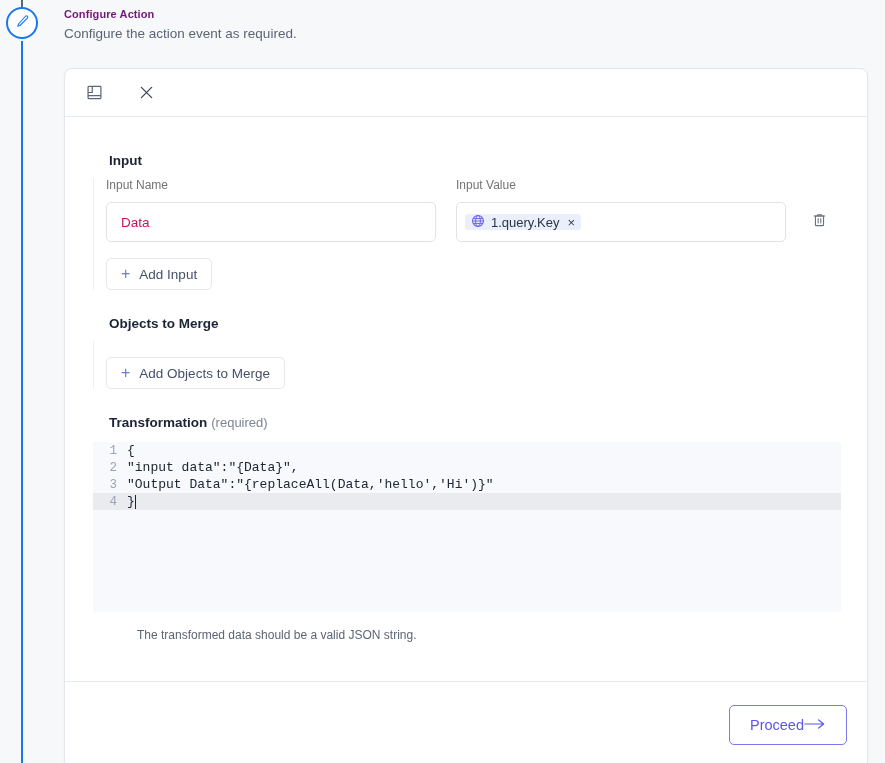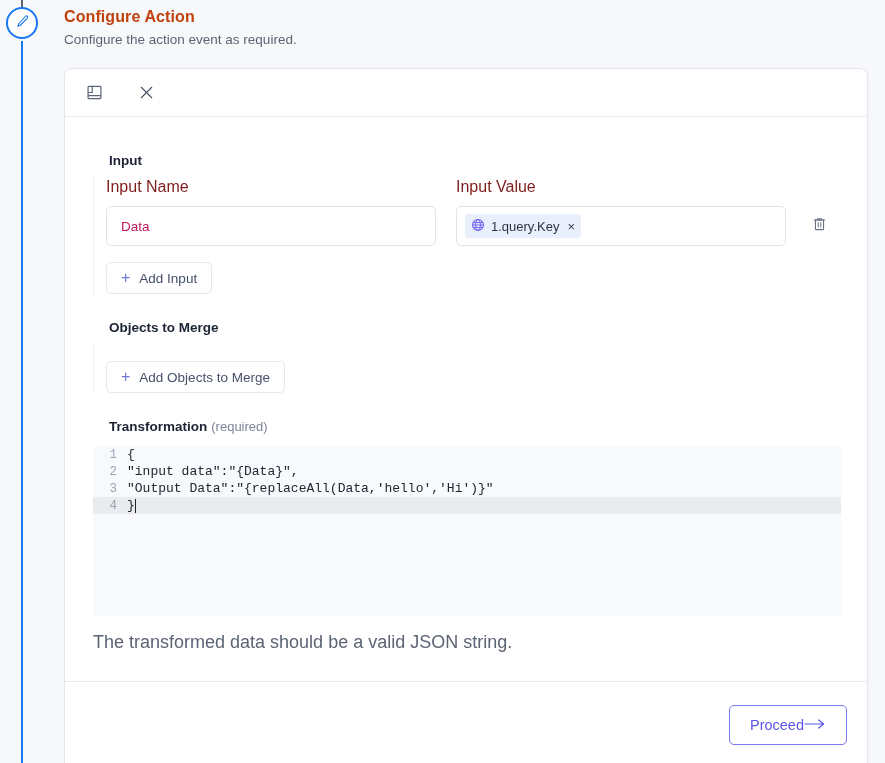--- a/index.html
+++ b/index.html
@@ -45,23 +45,23 @@
     justify-content: center;
   }
 
   
   .page-header {
     position: absolute;
     left: 64px; top: 8px;
     width: 500px;
   }
   .page-title {
-    font-size: 16px;
+    font-size: 11px;
     font-weight: bold;
-    color: #c2410c;
+    color: #701a75;
     letter-spacing: .1px;
   }
   .page-subtitle {
     margin-top: 6px;
     font-size: 13.5px;
     color: #5c6474;
   }
 
   
   .card {
@@ -143,22 +143,22 @@
 
   .field-row {
     display: flex;
     align-items: flex-end;
     gap: 0;
   }
   .field-col-name { width: 330px; }
   .field-col-value { width: 330px; margin-left: 20px; }
 
   .field-label {
-    font-size: 16px;
-    color: #7f1d1d;
+    font-size: 12px;
+    color: #737373;
     margin-bottom: 10px;
     display: block;
   }
   .text-input {
     width: 100%;
     height: 40px;
     border: 1px solid #dfe3ea;
     border-radius: 5px;
     background: #fff;
     padding: 0 14px;
@@ -174,21 +174,21 @@
     border-radius: 5px;
     background: #fff;
     display: flex;
     align-items: center;
     padding: 0 8px;
   }
   .chip {
     display: inline-flex;
     align-items: center;
     gap: 6px;
-    height: 24px;
+    height: 16px;
     padding: 0 6px 0 6px;
     background: #eaf0fb;
     border-radius: 3px;
     font-size: 13px;
     color: #2a3445;
   }
   .chip-remove {
     font-size: 13px;
     color: #3a4354;
     cursor: pointer;
@@ -275,22 +275,23 @@
     display: inline-block;
     width: 1px;
     height: 14px;
     background: #222;
     vertical-align: -2px;
     margin-left: 0px;
   }
 
   .helper-text {
     margin-top: 16px;
-    font-size: 18px;
+    font-size: 12px;
     color: #5c6474;
+    margin-left: 44px;
   }
 
   
   .card-foot {
     position: absolute;
     left: 0; bottom: 0;
     width: 802px;
     height: 86px;
     border-top: 1px solid #e7eaf0;
     display: flex;

